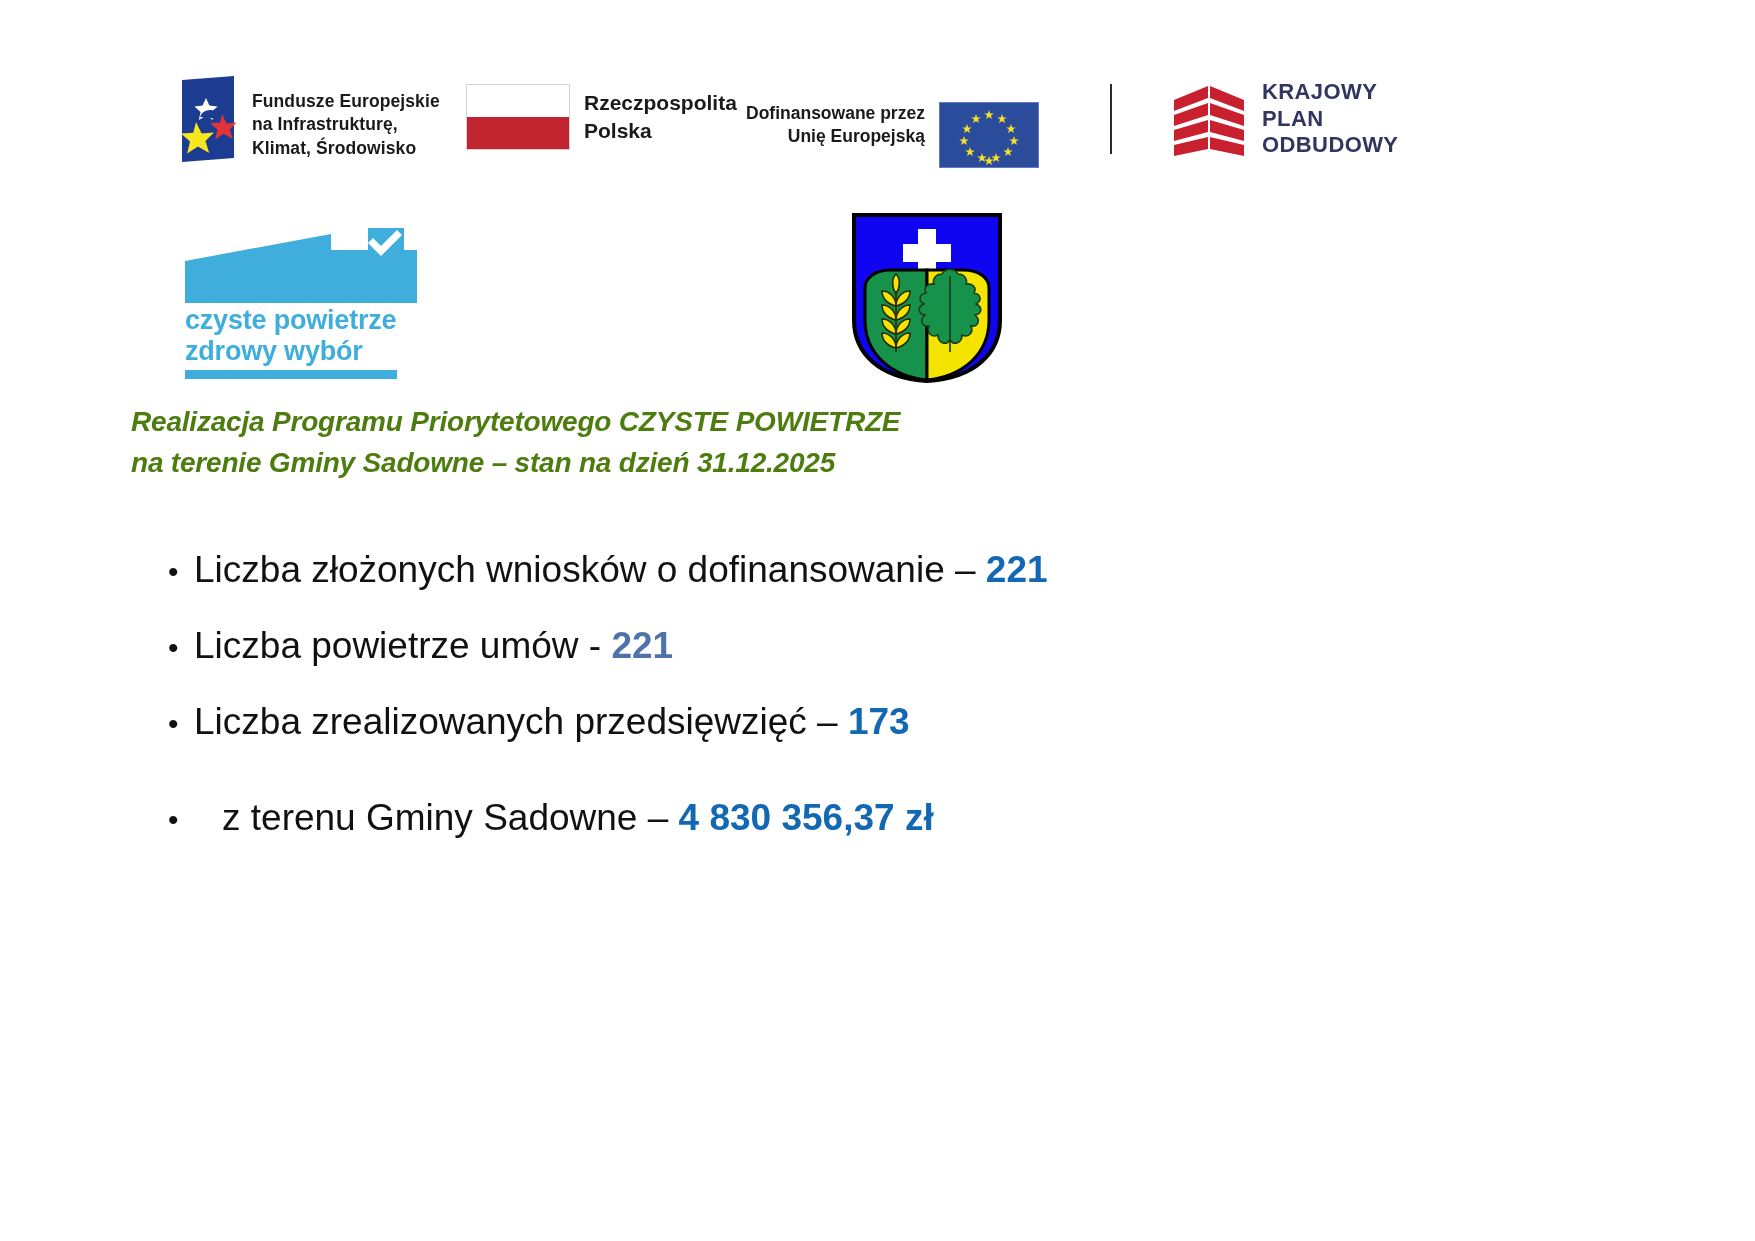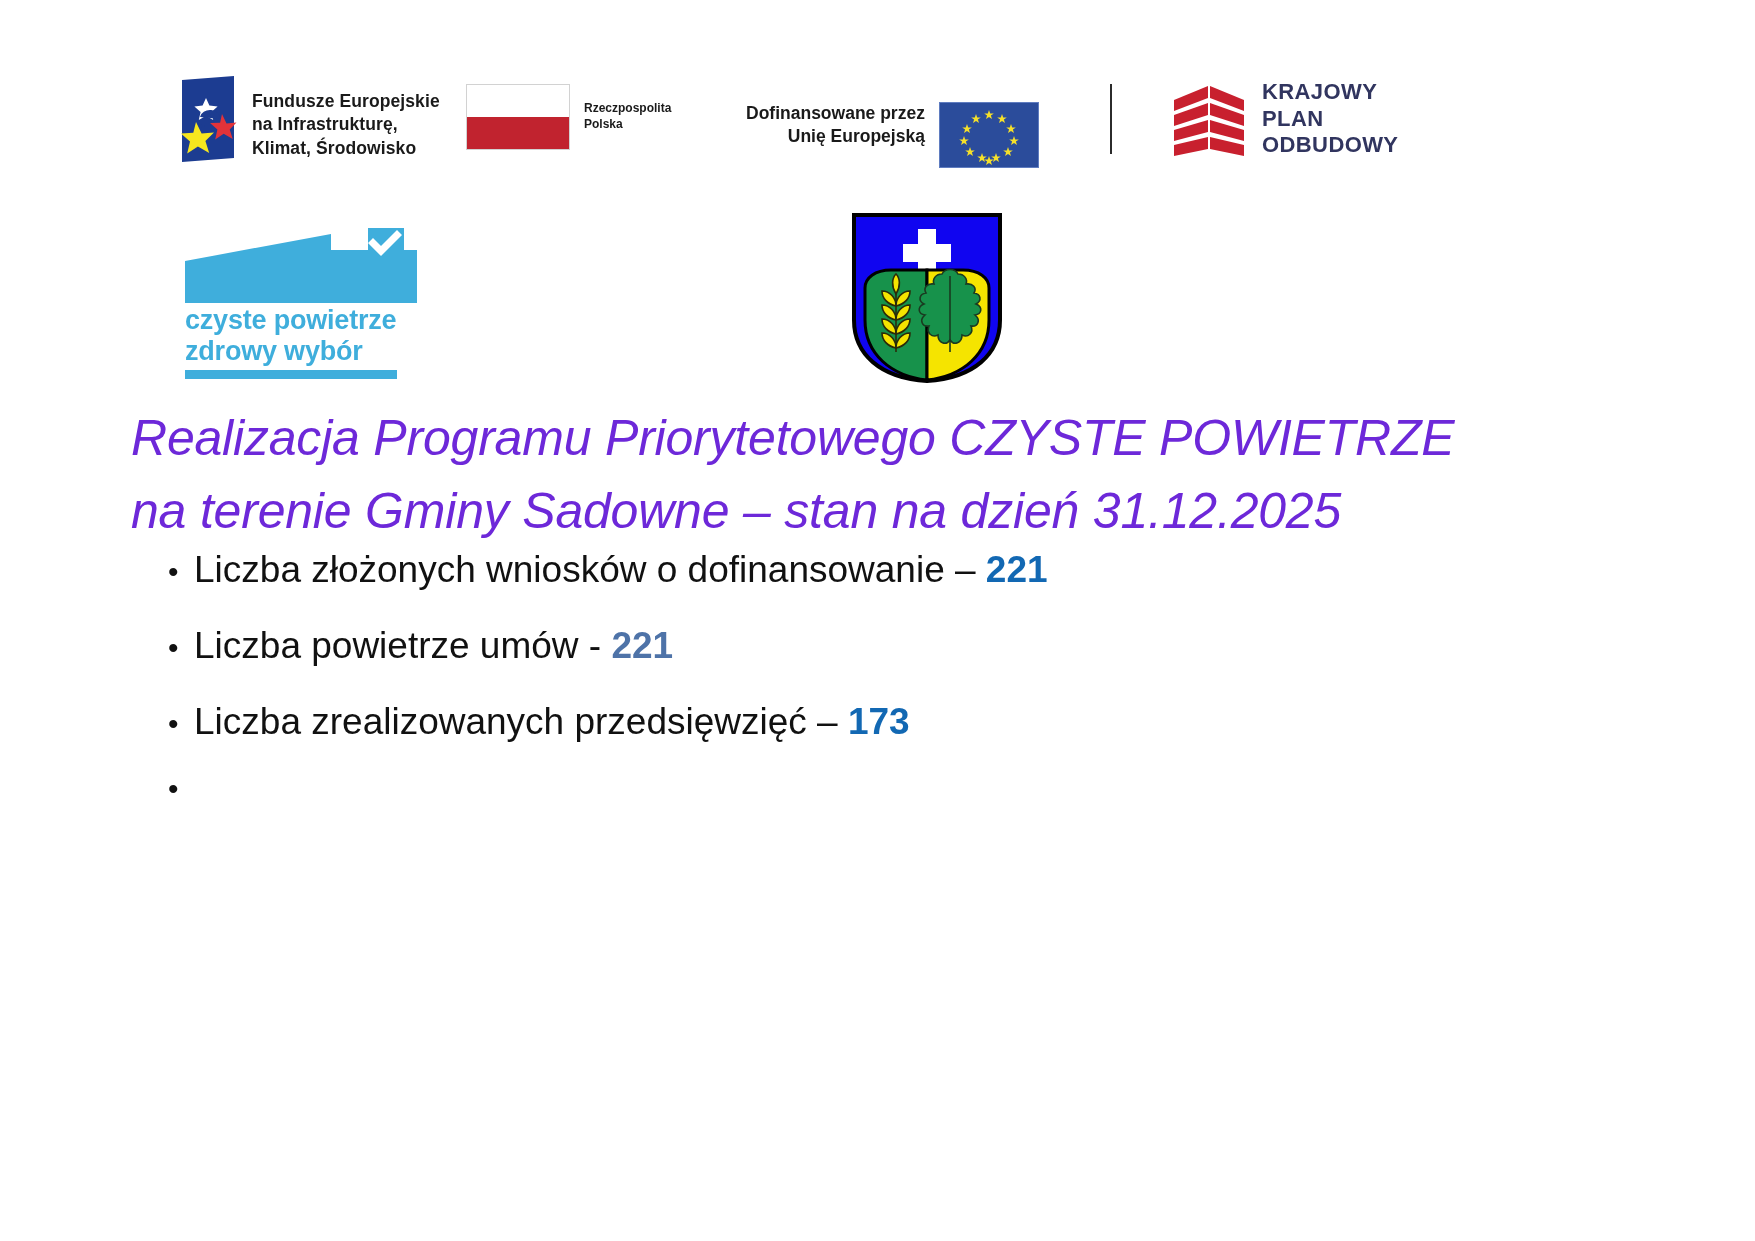--- a/index.html
+++ b/index.html
@@ -54,21 +54,21 @@
   }
   .pl-flag {
     width: 104px;
     height: 66px;
     border: 1px solid #d2d2d2;
     box-sizing: border-box;
   }
   .pl-flag .w { height: 50%; background: #ffffff; }
   .pl-flag .r { height: 50%; background: #C1232F; }
   .pl-text {
-    font-size: 12px;
+    font-size: 21px;
     line-height: 1.33;
     color: #1a1a1a;
     font-weight: 600;
     white-space: nowrap;
   }
 
   
   .eu-block {
     position: absolute;
     left: 746px;
@@ -154,24 +154,24 @@
     width: 152px;
     height: 172px;
   }
 
   
   .heading {
     position: absolute;
     left: 131px;
     top: 402px;
     width: 1500px;
-    font-size: 50px;
-    font-weight: 400;
+    font-size: 28px;
+    font-weight: 700;
     font-style: italic;
-    color: #6d28d9;
+    color: #4d7c0f;
     line-height: 1.46;
     letter-spacing: -0.2px;
   }
   .heading .hline { display: block; white-space: nowrap; }
 
   
   .bullets {
     position: absolute;
     left: 168px;
     top: 546px;
@@ -399,16 +399,17 @@
   <div class="bullet-row">
     <span class="bullet-dot">•</span>
     <span class="bullet-body">
       <span class="bullet-line"><span>Liczba zrealizowanych przedsięwzięć – </span><span class="val">173</span></span>
     </span>
   </div>
 
   <div class="bullet-row">
     <span class="bullet-dot">•</span>
     <span class="bullet-body">
+      <span class="bullet-line indent"><span>z terenu Gminy Sadowne – </span><span class="val">4 830 356,37 zł</span></span>
     </span>
   </div>
 
 </div>
 
 </body></html>

